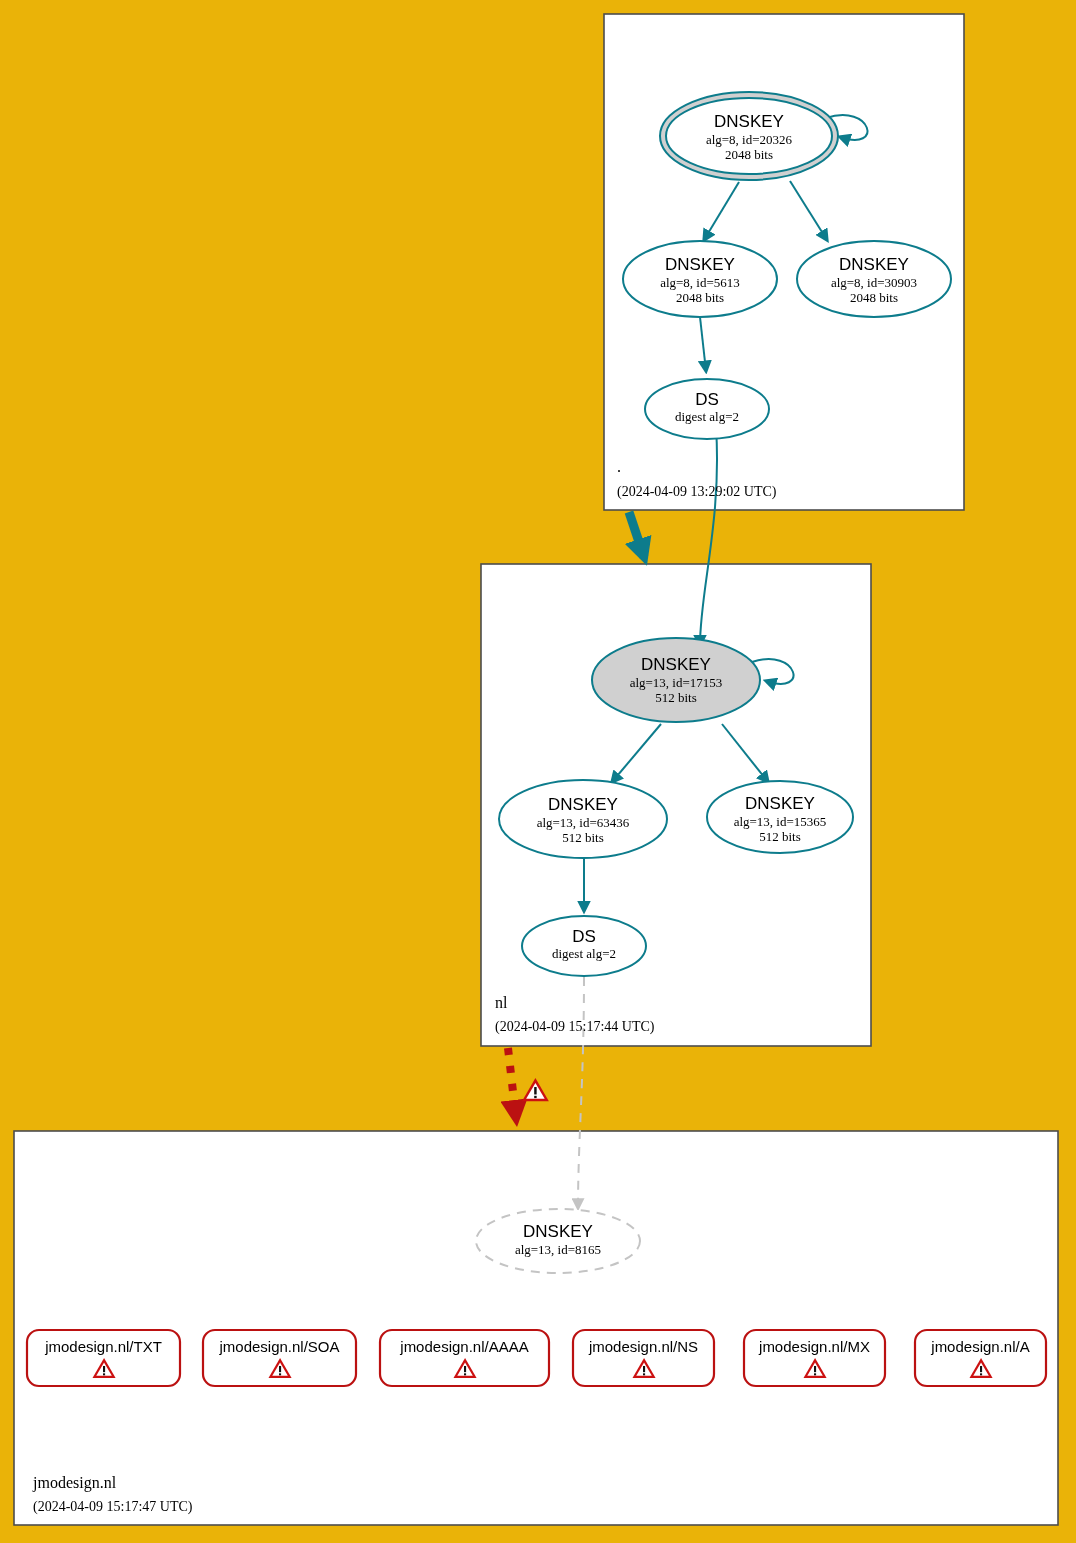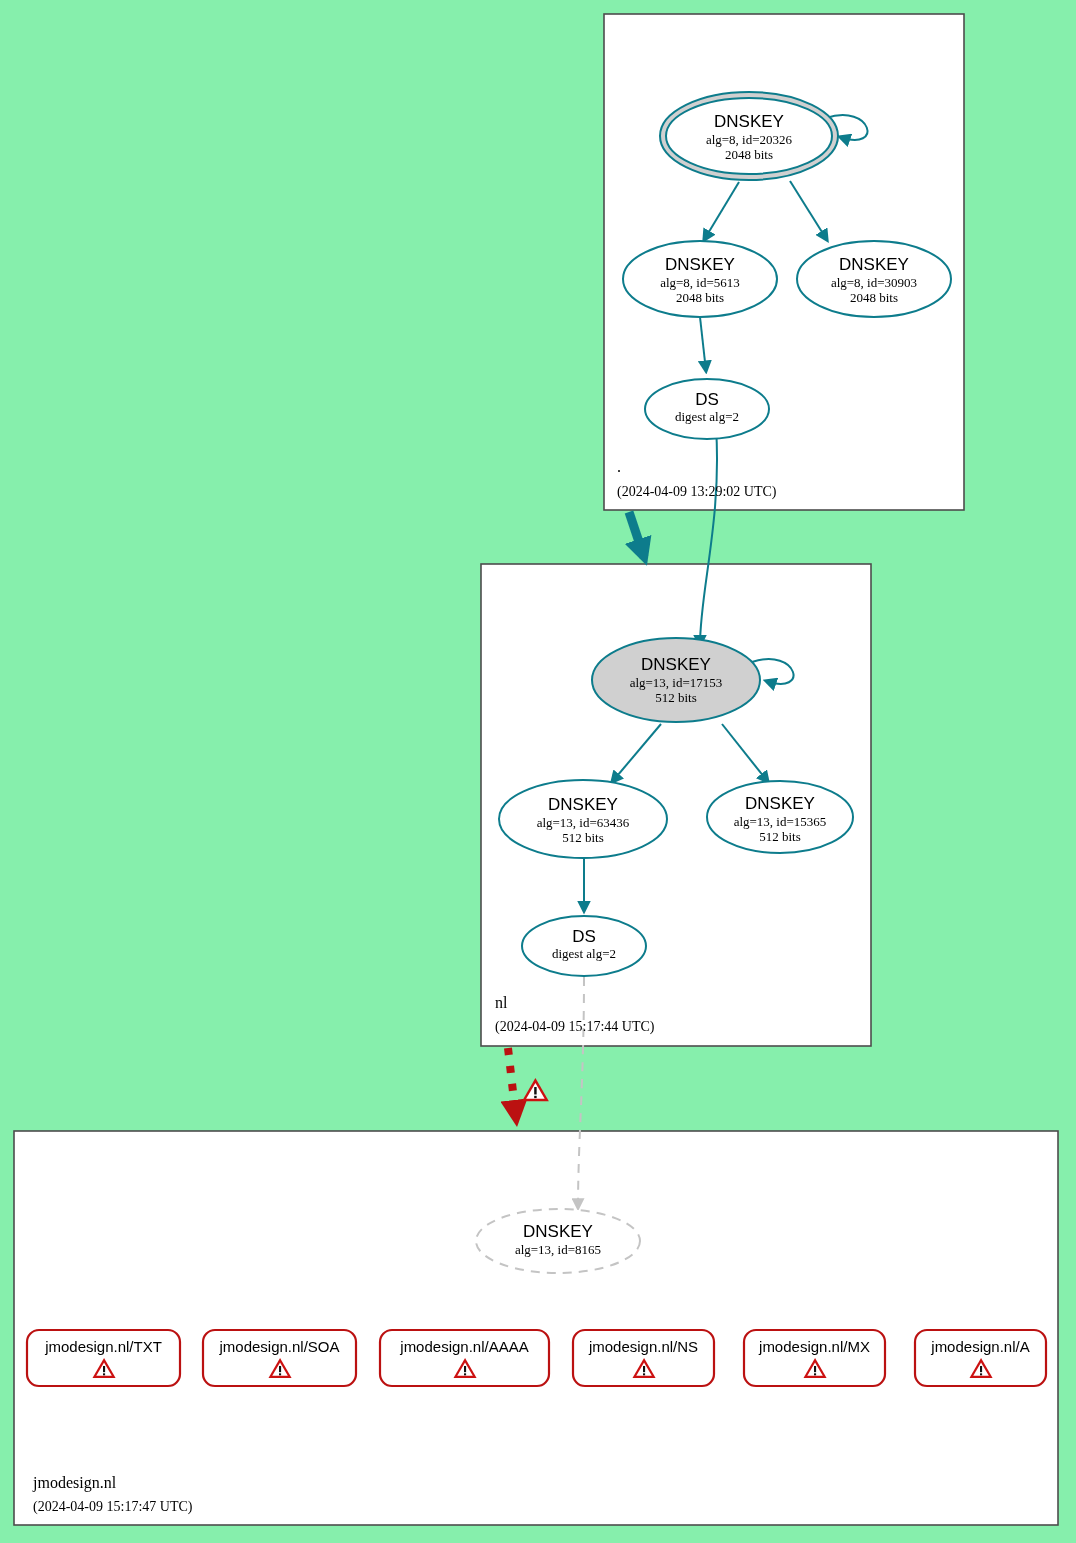--- a/index.html
+++ b/index.html
@@ -4,21 +4,21 @@
 <style>
   html, body {
     margin: 0;
     padding: 0;
     background: #ffffff;
   }
   #canvas {
     position: relative;
     width: 1076px;
     height: 1543px;
-    background: #86efac;
+    background: #eab308;
     font-family: "Liberation Sans", sans-serif;
     overflow: hidden;
   }
   svg#graph {
     position: absolute;
     left: 0;
     top: 0;
     width: 1076px;
     height: 1543px;
   }

